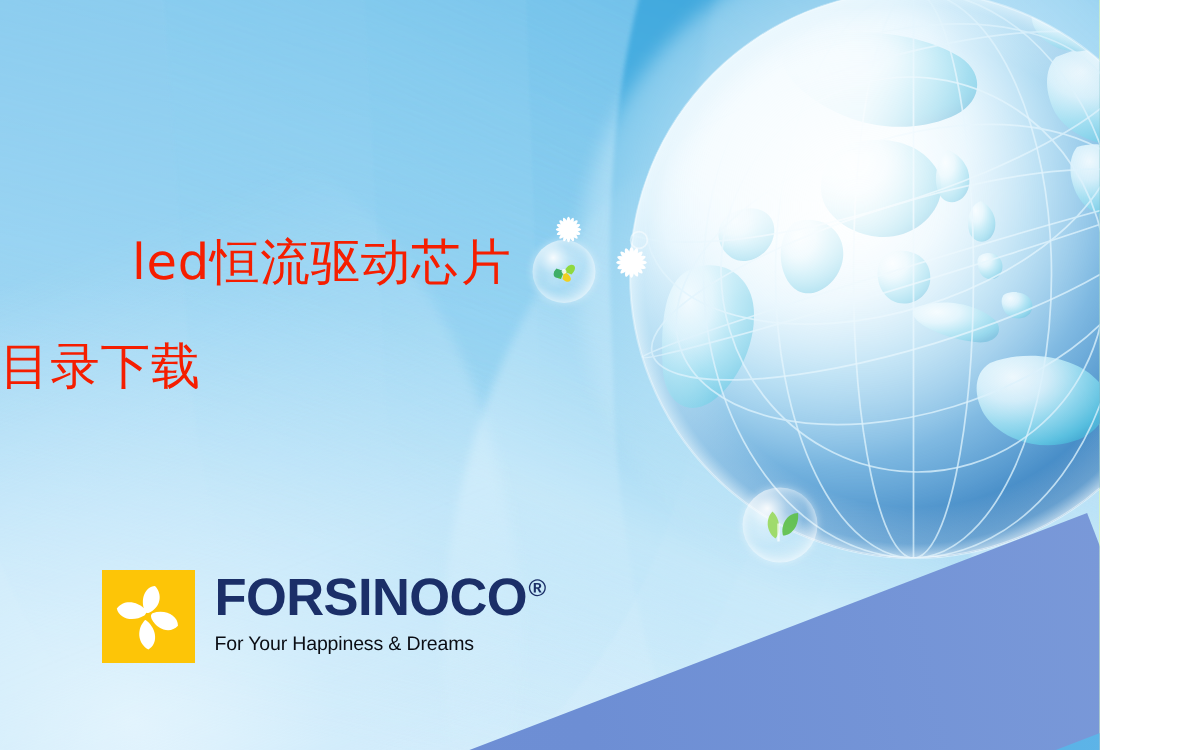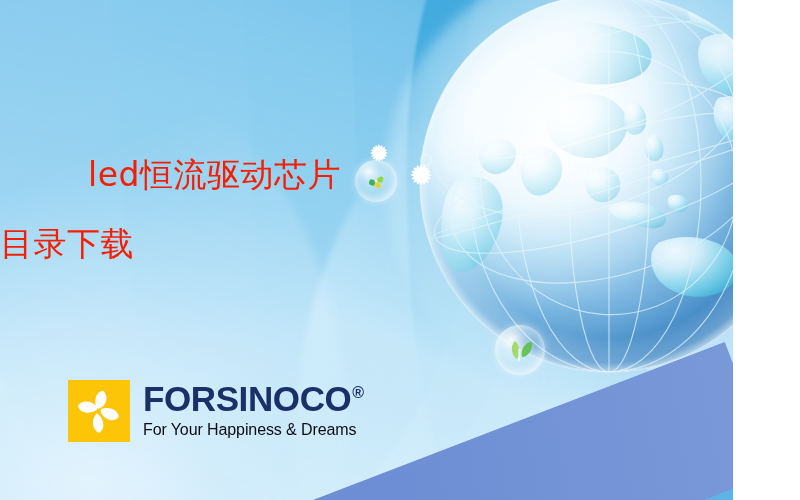--- a/index.html
+++ b/index.html
@@ -181,21 +181,21 @@
     line-height:.96;
     letter-spacing:-.4px;
     margin-top:2px;
   }
   .logo-reg{
     font-size:16px;line-height:1;margin-top:3px;margin-left:1px;
   }
   .logo-tag{
     color:#0b0d14;
     font-family:"Liberation Sans","DejaVu Sans",sans-serif;
-    font-size:16px;
+    font-size:13px;
     letter-spacing:-.1px;
     margin-top:5px;
     white-space:nowrap;
   }
 </style>
 </head>
 <body>
 
 <div id="banner">
 

